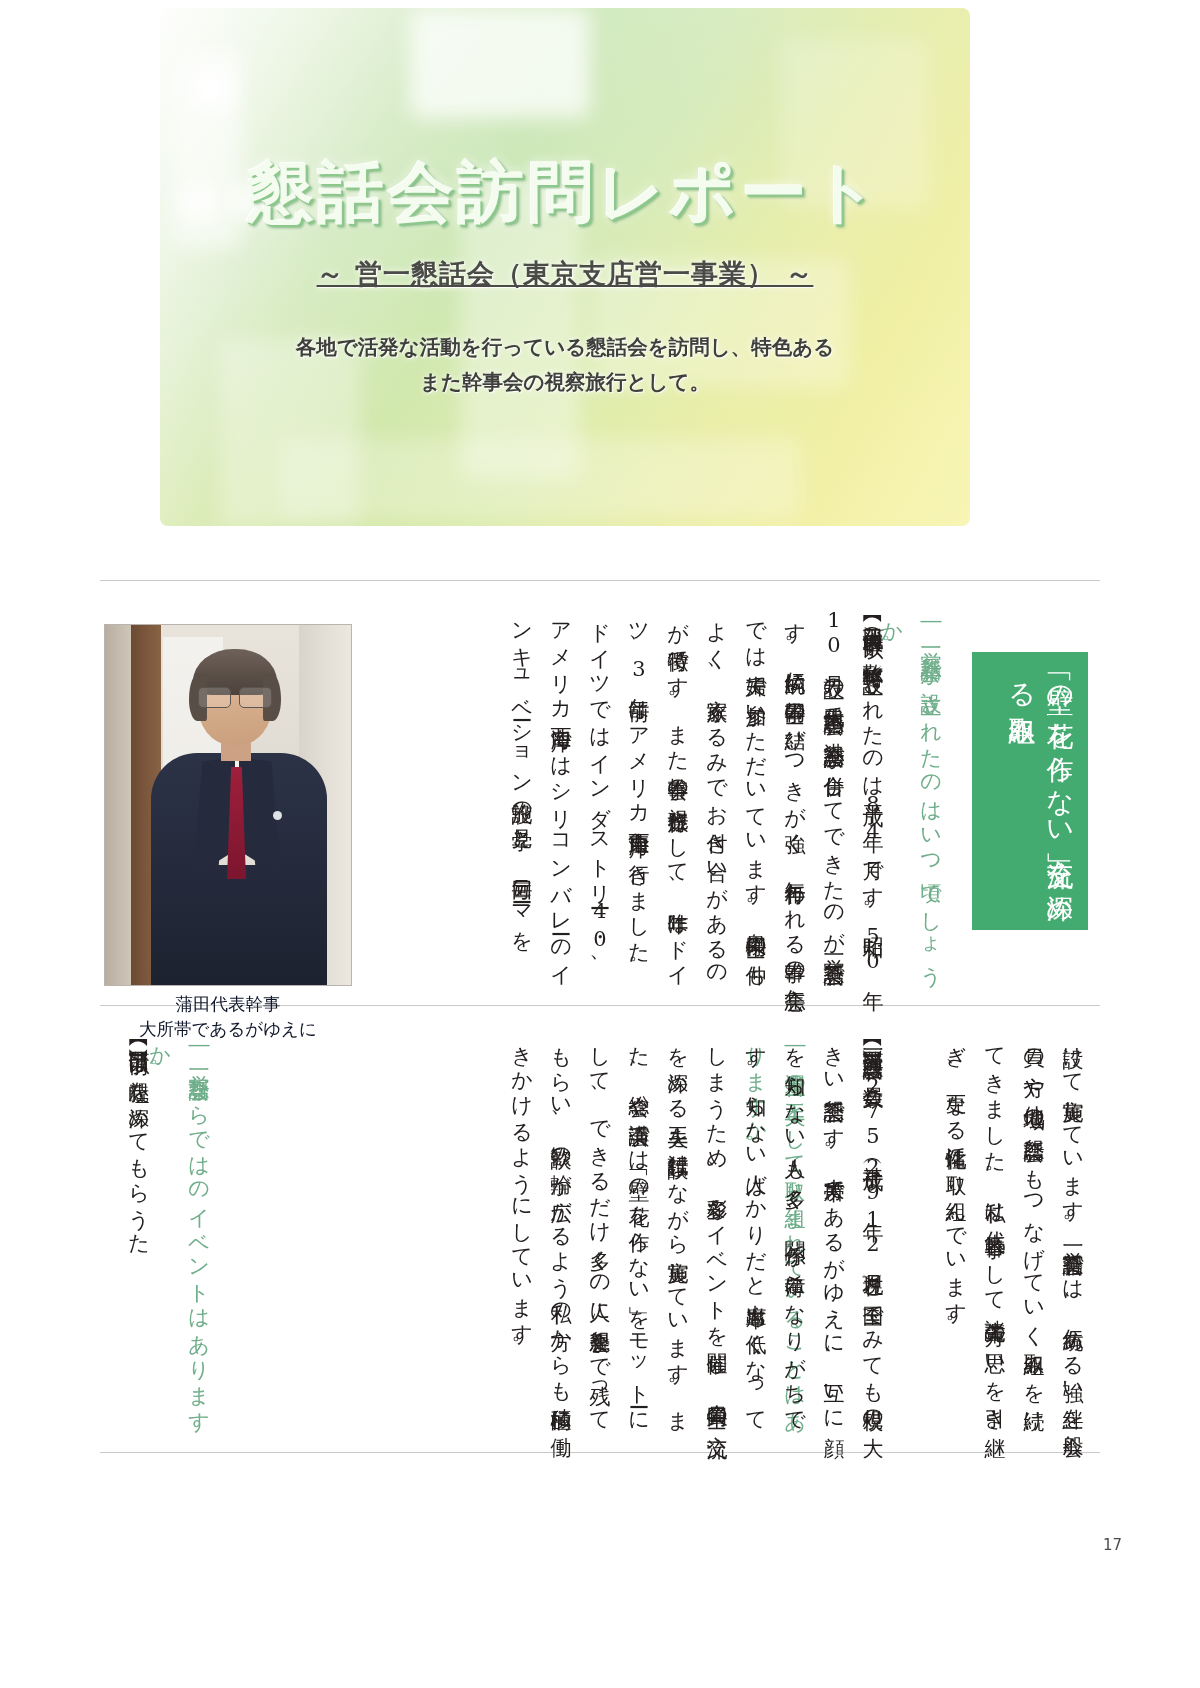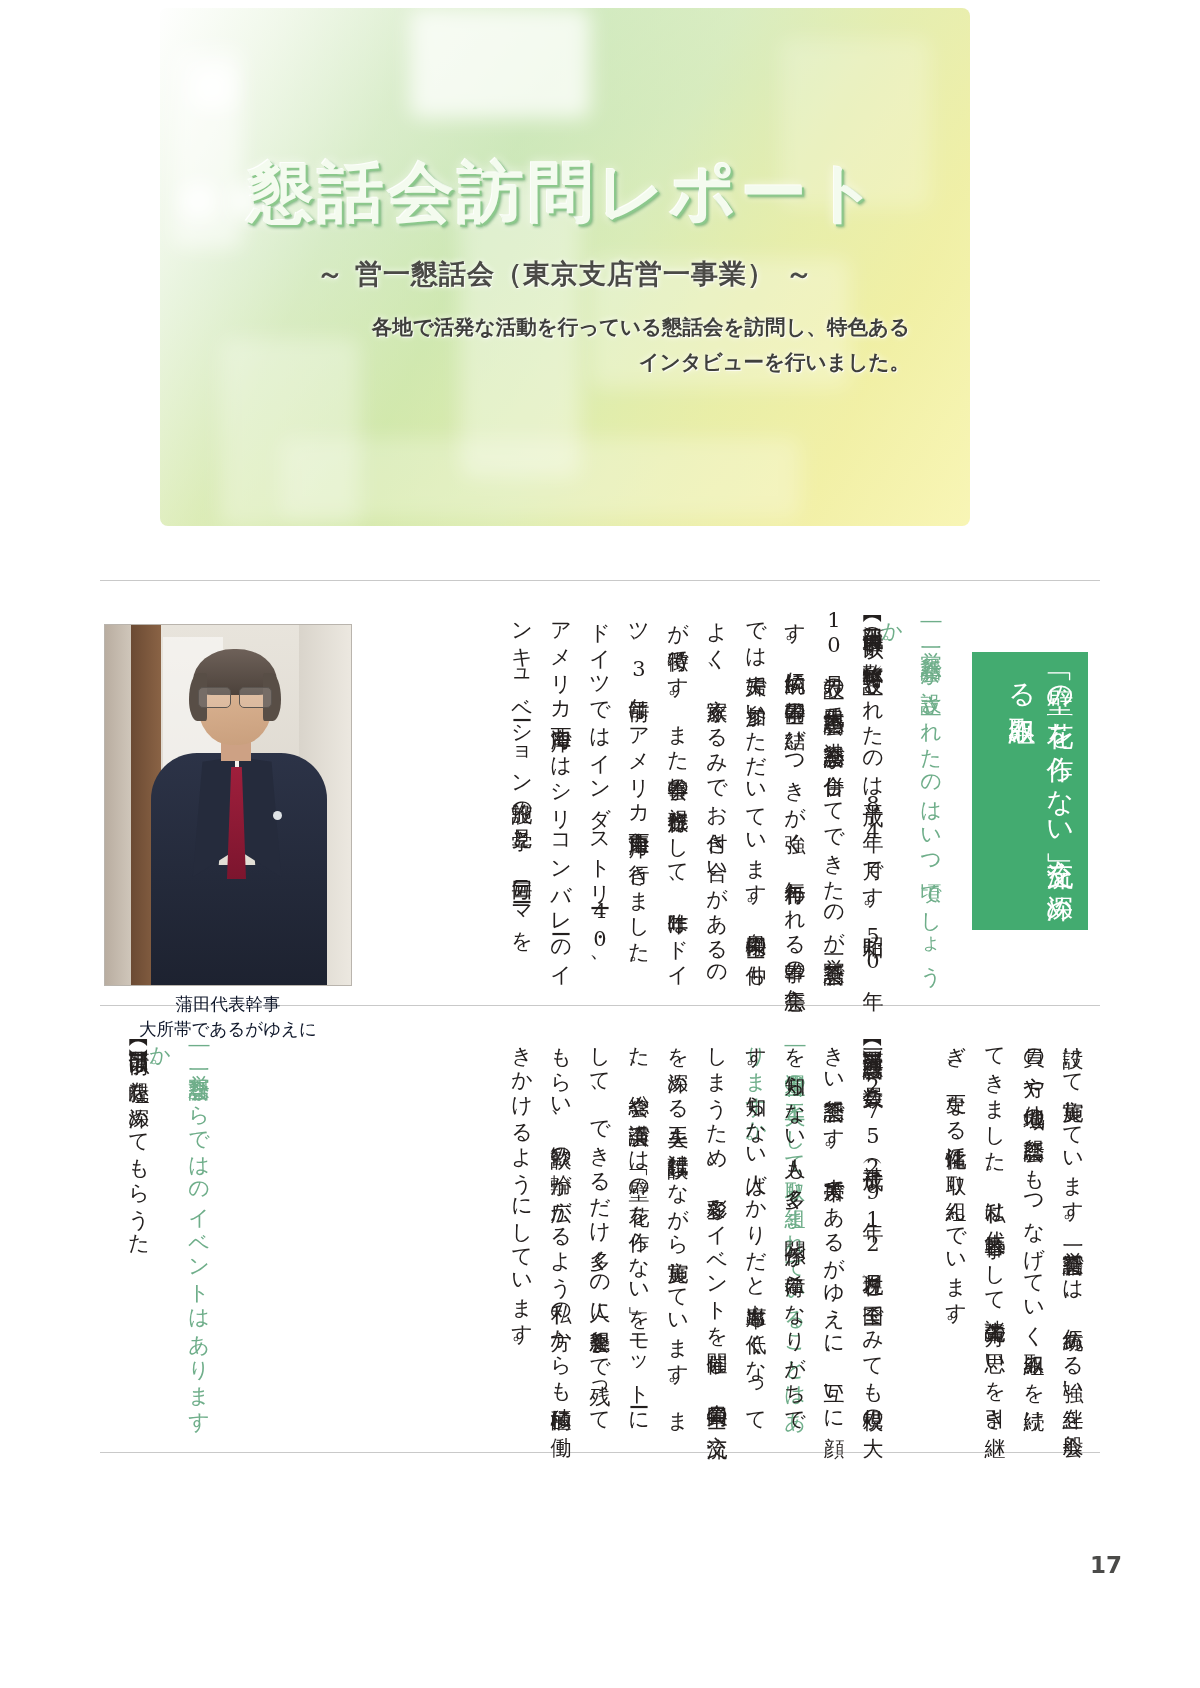--- a/index.html
+++ b/index.html
@@ -72,27 +72,28 @@
     position: absolute;
     left: 0; right: 0;
     top: 248px;
     text-align: center;
     font-size: 27px;
     font-weight: 700;
     letter-spacing: 1px;
     color: #4a4a46;
     font-family: "DejaVu Serif", "Liberation Serif", serif;
     text-shadow: 0 0 6px rgba(255,255,255,.95), 1px 1px 0 rgba(255,255,255,.8);
+    text-decoration: underline;
   }
   .banner-desc {
     position: absolute;
     left: 60px;
     right: 60px;
-    top: 302px;
-    text-align: right;
+    top: 322px;
+    text-align: center;
     font-size: 20.5px;
     font-weight: 700;
     line-height: 35px;
     color: #3f3f3c;
     font-family: "DejaVu Serif", "Liberation Serif", serif;
     text-shadow: 0 0 6px rgba(255,255,255,.95), 1px 1px 0 rgba(255,255,255,.85);
   }
   .banner-desc div { white-space: nowrap; }
   .desc-indent { padding-left: 26px; }
 
@@ -256,25 +257,24 @@
     line-height: 25px;
     color: #0f172a;
     font-family: "DejaVu Sans", "Liberation Sans", sans-serif;
   }
 
   
   .page-number {
     position: absolute;
     right: 78px;
     top: 1536px;
-    font-size: 23px;
-    font-weight: 700;
+    font-size: 15px;
+    font-weight: 400;
     color: #4b4b49;
     font-family: "DejaVu Sans", "Liberation Sans", sans-serif;
-    margin-top: 16px;
   }
 </style>
 </head>
 <body>
 
 <div class="banner">
   <div class="blob b1"></div>
   <div class="blob b2"></div>
   <div class="blob b3"></div>
   <div class="blob b4"></div>
@@ -283,21 +283,21 @@
   <div class="blob b7"></div>
   <div class="blob b8"></div>
   <div class="blob b9"></div>
   <div class="blob b10"></div>
 
   <div class="banner-title">懇話会訪問レポート</div>
   <div class="banner-subtitle">～ 営一懇話会（東京支店営一事業） ～</div>
 
   <div class="banner-desc">
     <div>各地で活発な活動を行っている懇話会を訪問し、特色ある</div>
-    <div>インタビューを行いました。</div>
+    <div>また幹事会の視察旅行として。</div>
   </div>
 </div>
 
 <div class="hrule rule-top"></div>
 <div class="hrule rule-mid"></div>
 <div class="hrule rule-bottom"></div>
 
 <div class="green-box">
   <div class="green-box-text">「壁の花を作らない」交流を深める取組み</div>
 </div>

